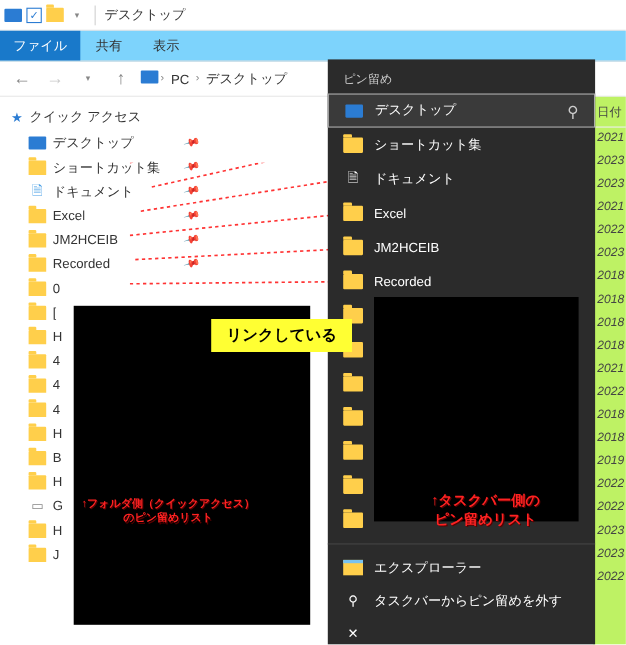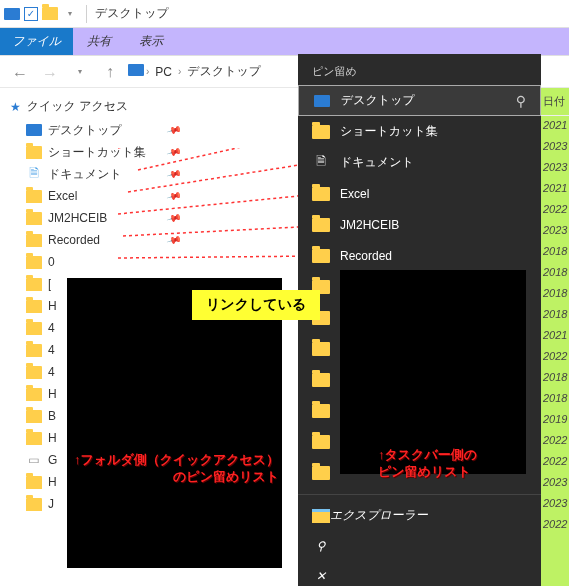--- a/index.html
+++ b/index.html
@@ -5,21 +5,21 @@
   * { box-sizing: border-box; margin: 0; padding: 0; font-family: "Yu Gothic UI", "Meiryo", sans-serif; }
   body { background: #fff; width: 569px; height: 586px; overflow: hidden; position: relative; }
 
   
   .titlebar { height: 28px; background: #fff; display: flex; align-items: center; padding: 0 4px; border-bottom: 1px solid #e0e0e0; }
   .titlebar .icon { width: 16px; height: 16px; margin-right: 4px; display: inline-flex; align-items: center; justify-content: center; }
   .titlebar .sep { width: 1px; height: 18px; background: #d0d0d0; margin: 0 4px; }
   .titlebar .title { font-size: 12px; color: #333; margin-left: 4px; }
 
   
-  .ribbon { height: 28px; display: flex; align-items: flex-end; background: #c4b5fd; border-bottom: 1px solid #e0e0e0; font-style: italic; }
+  .ribbon { height: 28px; display: flex; align-items: flex-end; background: #7dd3fc; border-bottom: 1px solid #e0e0e0; }
   .ribbon .file-tab { background: #1979ca; color: #fff; padding: 5px 12px; font-size: 12px; height: 100%; display: flex; align-items: center; }
   .ribbon .tab { padding: 5px 14px; font-size: 12px; color: #333; }
 
   
   .addressbar { height: 32px; display: flex; align-items: center; padding: 0 8px; gap: 6px; border-bottom: 1px solid #e8e8e8; }
   .addr-btn { width: 24px; height: 24px; display: flex; align-items: center; justify-content: center; color: #888; background: #fff; }
   .addr-path { display: flex; align-items: center; font-size: 12px; color: #333; gap: 2px; }
   .addr-path .crumb { padding: 2px 4px; }
   .addr-path .sep { color: #888; font-size: 10px; }
 
@@ -47,33 +47,33 @@
   .datecol .d { padding: 3px 4px; height: 21px; font-style: italic; }
 
   
   .redact-left { position: absolute; left: 67px; top: 278px; width: 215px; height: 290px; background: #000; z-index: 3; }
   .redact-right { position: absolute; left: 340px; top: 270px; width: 186px; height: 204px; background: #000; z-index: 6; }
 
   
   .yellowbox { position: absolute; left: 192px; top: 290px; background: #ffff33; color: #000; font-weight: bold; font-size: 14px; padding: 6px 14px; z-index: 8; }
 
   
-  .redtext1 { position: absolute; left: 74px; top: 452px; color: #ff2222; font-weight: bold; font-size: 13px; z-index: 7; text-shadow: 1px 1px 0 #5a0000; text-align: right; line-height: 1.3; }
-  .redtext2 { position: absolute; left: 378px; top: 447px; color: #ff2222; font-weight: bold; font-size: 13px; z-index: 7; text-shadow: 1px 1px 0 #5a0000; line-height: 1.3;}
+  .redtext1 { position: absolute; left: 74px; top: 452px; color: #ff2222; font-weight: bold; font-size: 10px; z-index: 7; text-shadow: 1px 1px 0 #5a0000; text-align: center; line-height: 1.3; }
+  .redtext2 { position: absolute; left: 392px; top: 447px; color: #ff2222; font-weight: bold; font-size: 13px; z-index: 7; text-shadow: 1px 1px 0 #5a0000; text-align: center; line-height: 1.3;}
 
   
   .jumplist { position: absolute; left: 298px; top: 54px; width: 243px; bottom: 0; background: #2b2b2b; color: #fff; z-index: 5; font-size: 12px; }
   .jl-header { padding: 10px 14px 6px; color: #ccc; font-size: 11px; }
   .jl-item { display: flex; align-items: center; gap: 10px; padding: 6px 14px; height: 31px; }
   .jl-item.selected { border: 1px solid #aaa; background: #3a3a3a; }
   .jl-item .icon { width: 18px; height: 18px; display: flex; align-items: center; justify-content: center; }
   .jl-item .label { flex: 1; white-space: nowrap; overflow: hidden; text-overflow: ellipsis; }
   .jl-item .pin-btn { color: #ccc; font-size: 14px; }
   .jl-sep { height: 1px; background: #444; margin: 6px 0; }
-  .jl-action { display: flex; align-items: flex-start; padding: 6px 14px; height: 30px; font-style: italic; }
+  .jl-action { display: flex; align-items: flex-end; gap: 10px; padding: 6px 14px; height: 30px; }
   .jl-action .icon { width: 18px; height: 18px; display:flex; align-items:center; justify-content:center; }
 
   .fld { width:16px; height:13px; background:#ffcf4b; border-radius:1px 1px 0 0; display:inline-block; position:relative;}
   .fld::before{content:"";position:absolute;top:-3px;left:0;width:7px;height:3px;background:#ffcf4b;border-radius:1px 1px 0 0;}
   .fld-dark { width:18px; height:14px; background:#ffcf4b; border-radius:1px; display:inline-block; position:relative;}
   .fld-dark::before{content:"";position:absolute;top:-3px;left:0;width:8px;height:3px;background:#ffcf4b;border-radius:1px 1px 0 0;}
   .explorer-icon { width:18px; height:14px; background:#ffcf4b; display:inline-block; border-top:3px solid #78c2f0;}
 </style>
 </head>
 <body>
@@ -347,20 +347,21 @@
     </div>
   <div class="jl-sep"></div>
   <div class="jl-action">
     <span class="icon">
         <span class="explorer-icon"></span>
       </span>
     <span class="label">エクスプローラー</span>
   </div>
   <div class="jl-action">
     <span class="icon" style="color:#fff;">⚲</span>
+    <span class="label">タスクバーからピン留めを外す</span>
   </div>
   <div class="jl-action">
     <span class="icon" style="color:#fff;">✕</span>
   </div>
 </div>
 
 <div class="redact-left"></div>
 <div class="redact-right"></div>
 <div class="yellowbox">リンクしている</div>
 <div class="redtext1"><span>↑フォルダ側（クイックアクセス）<br>のピン留めリスト</span></div>

